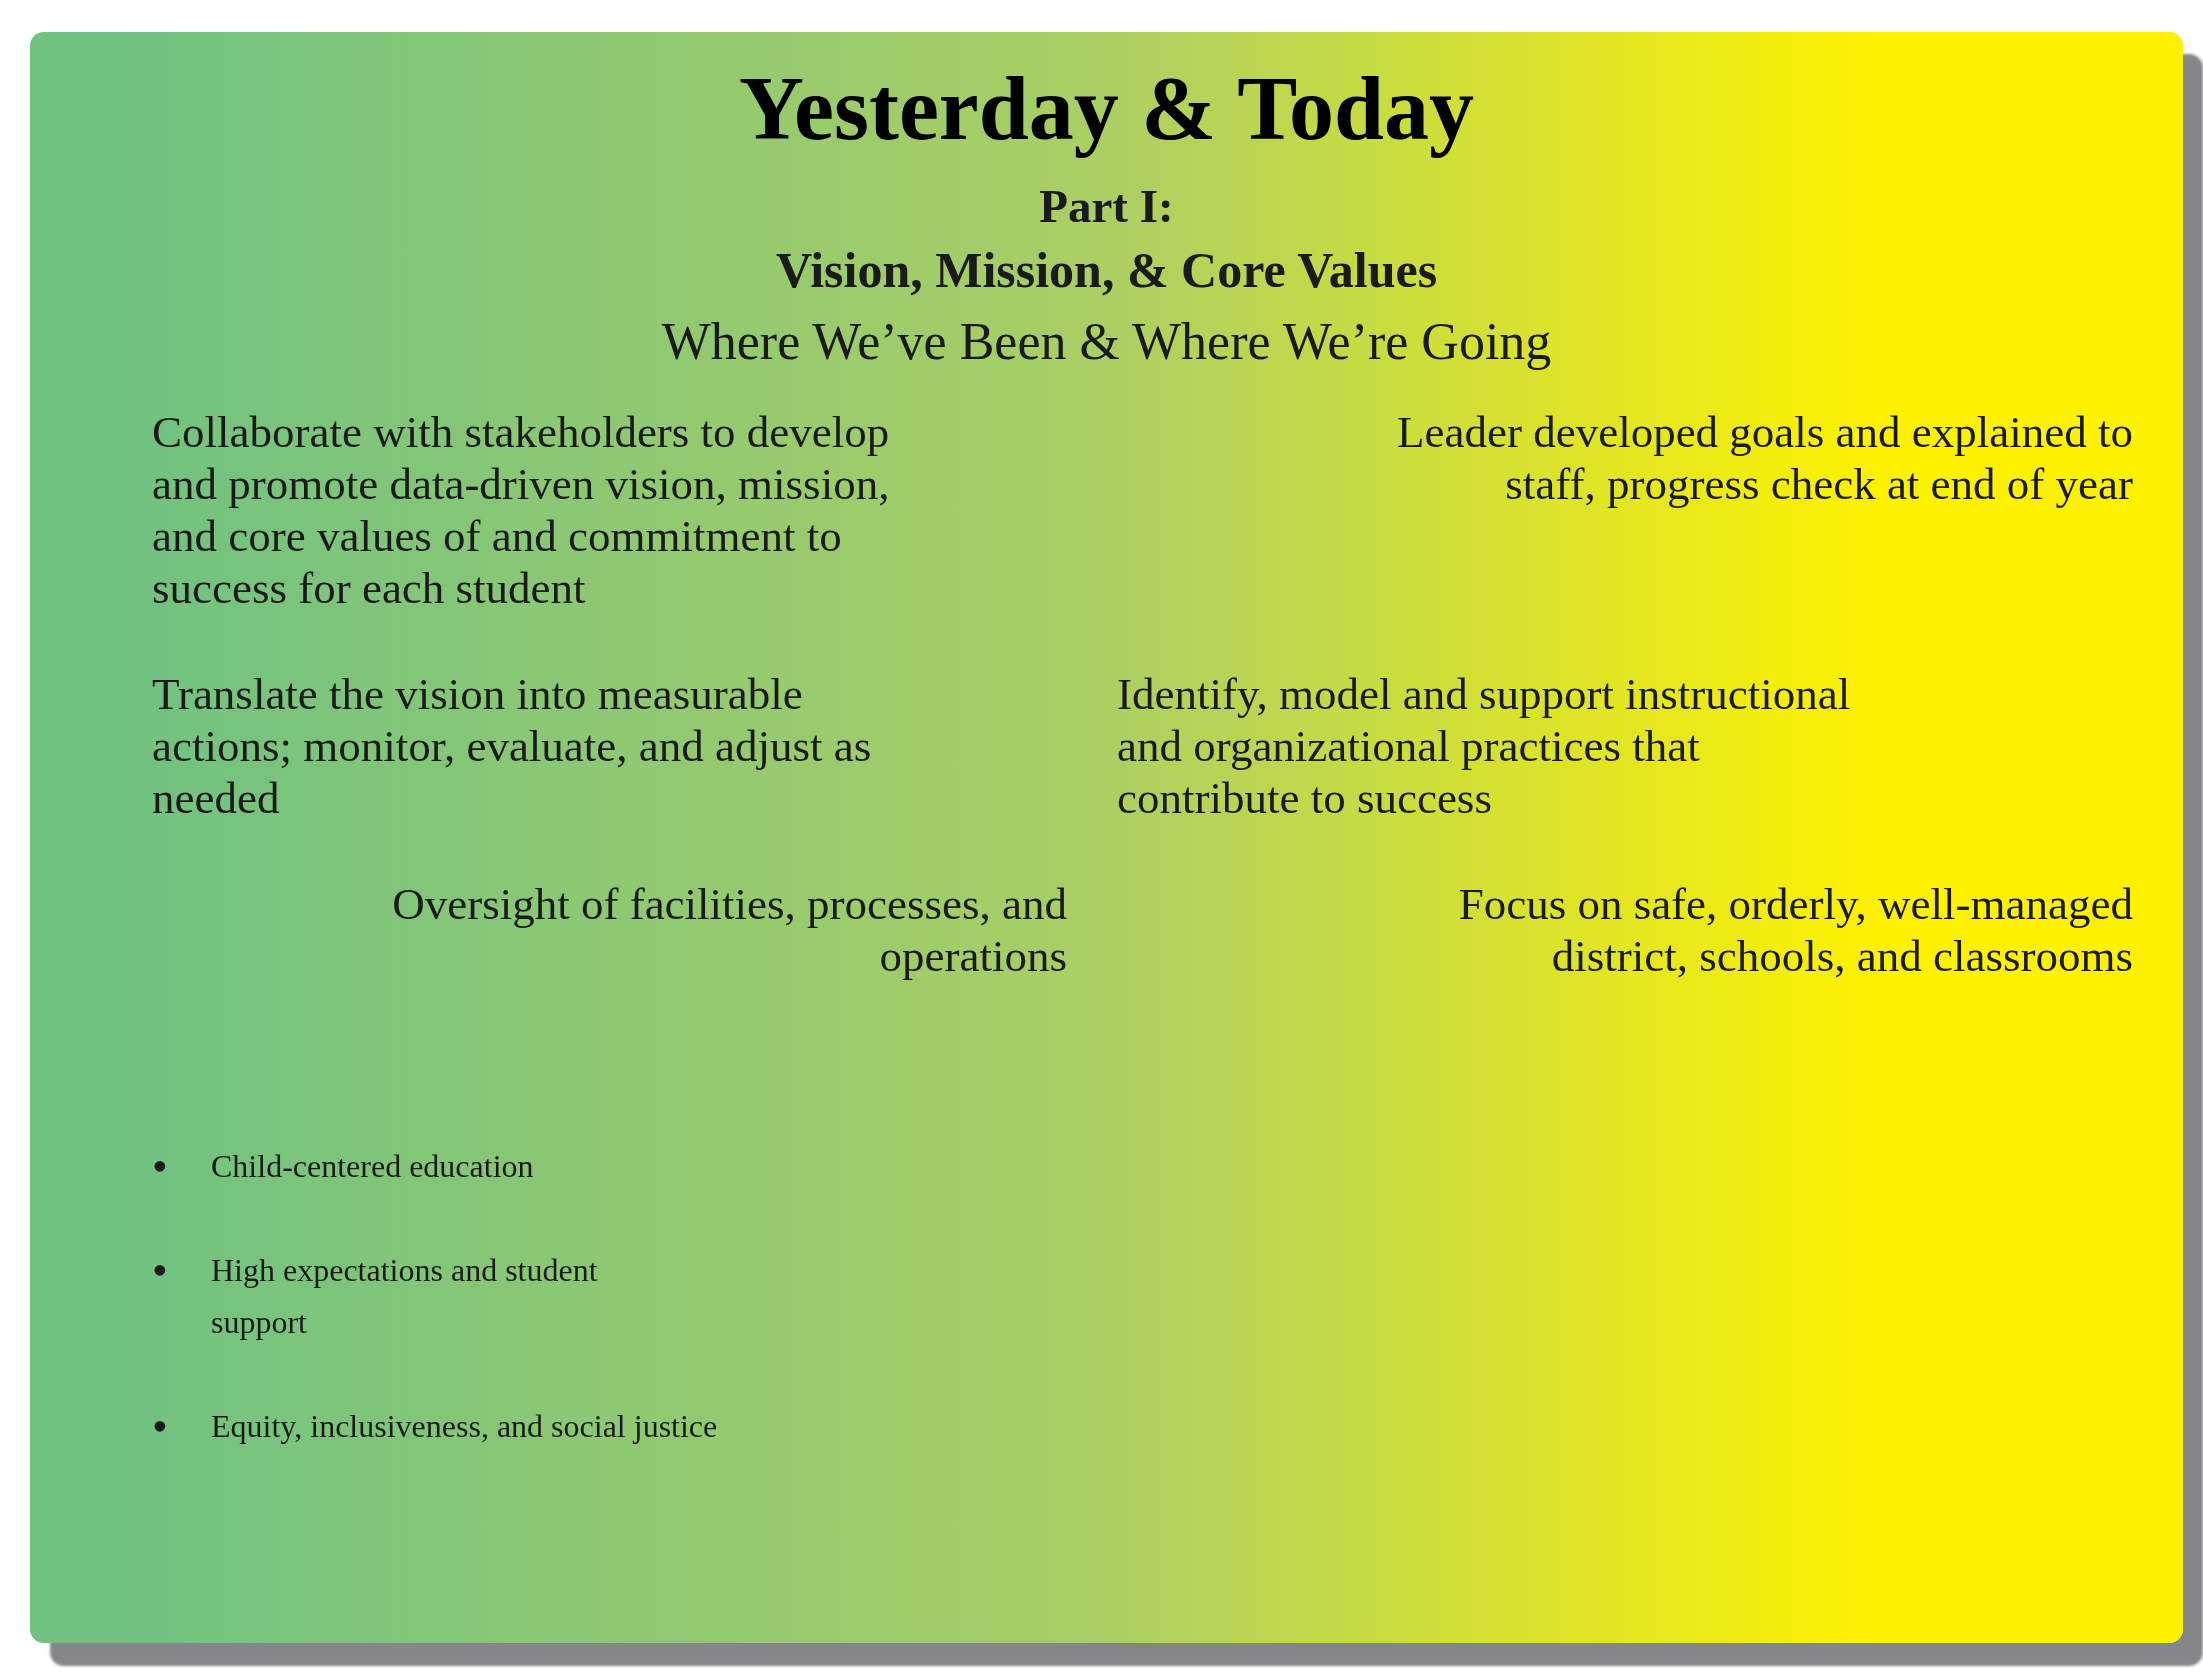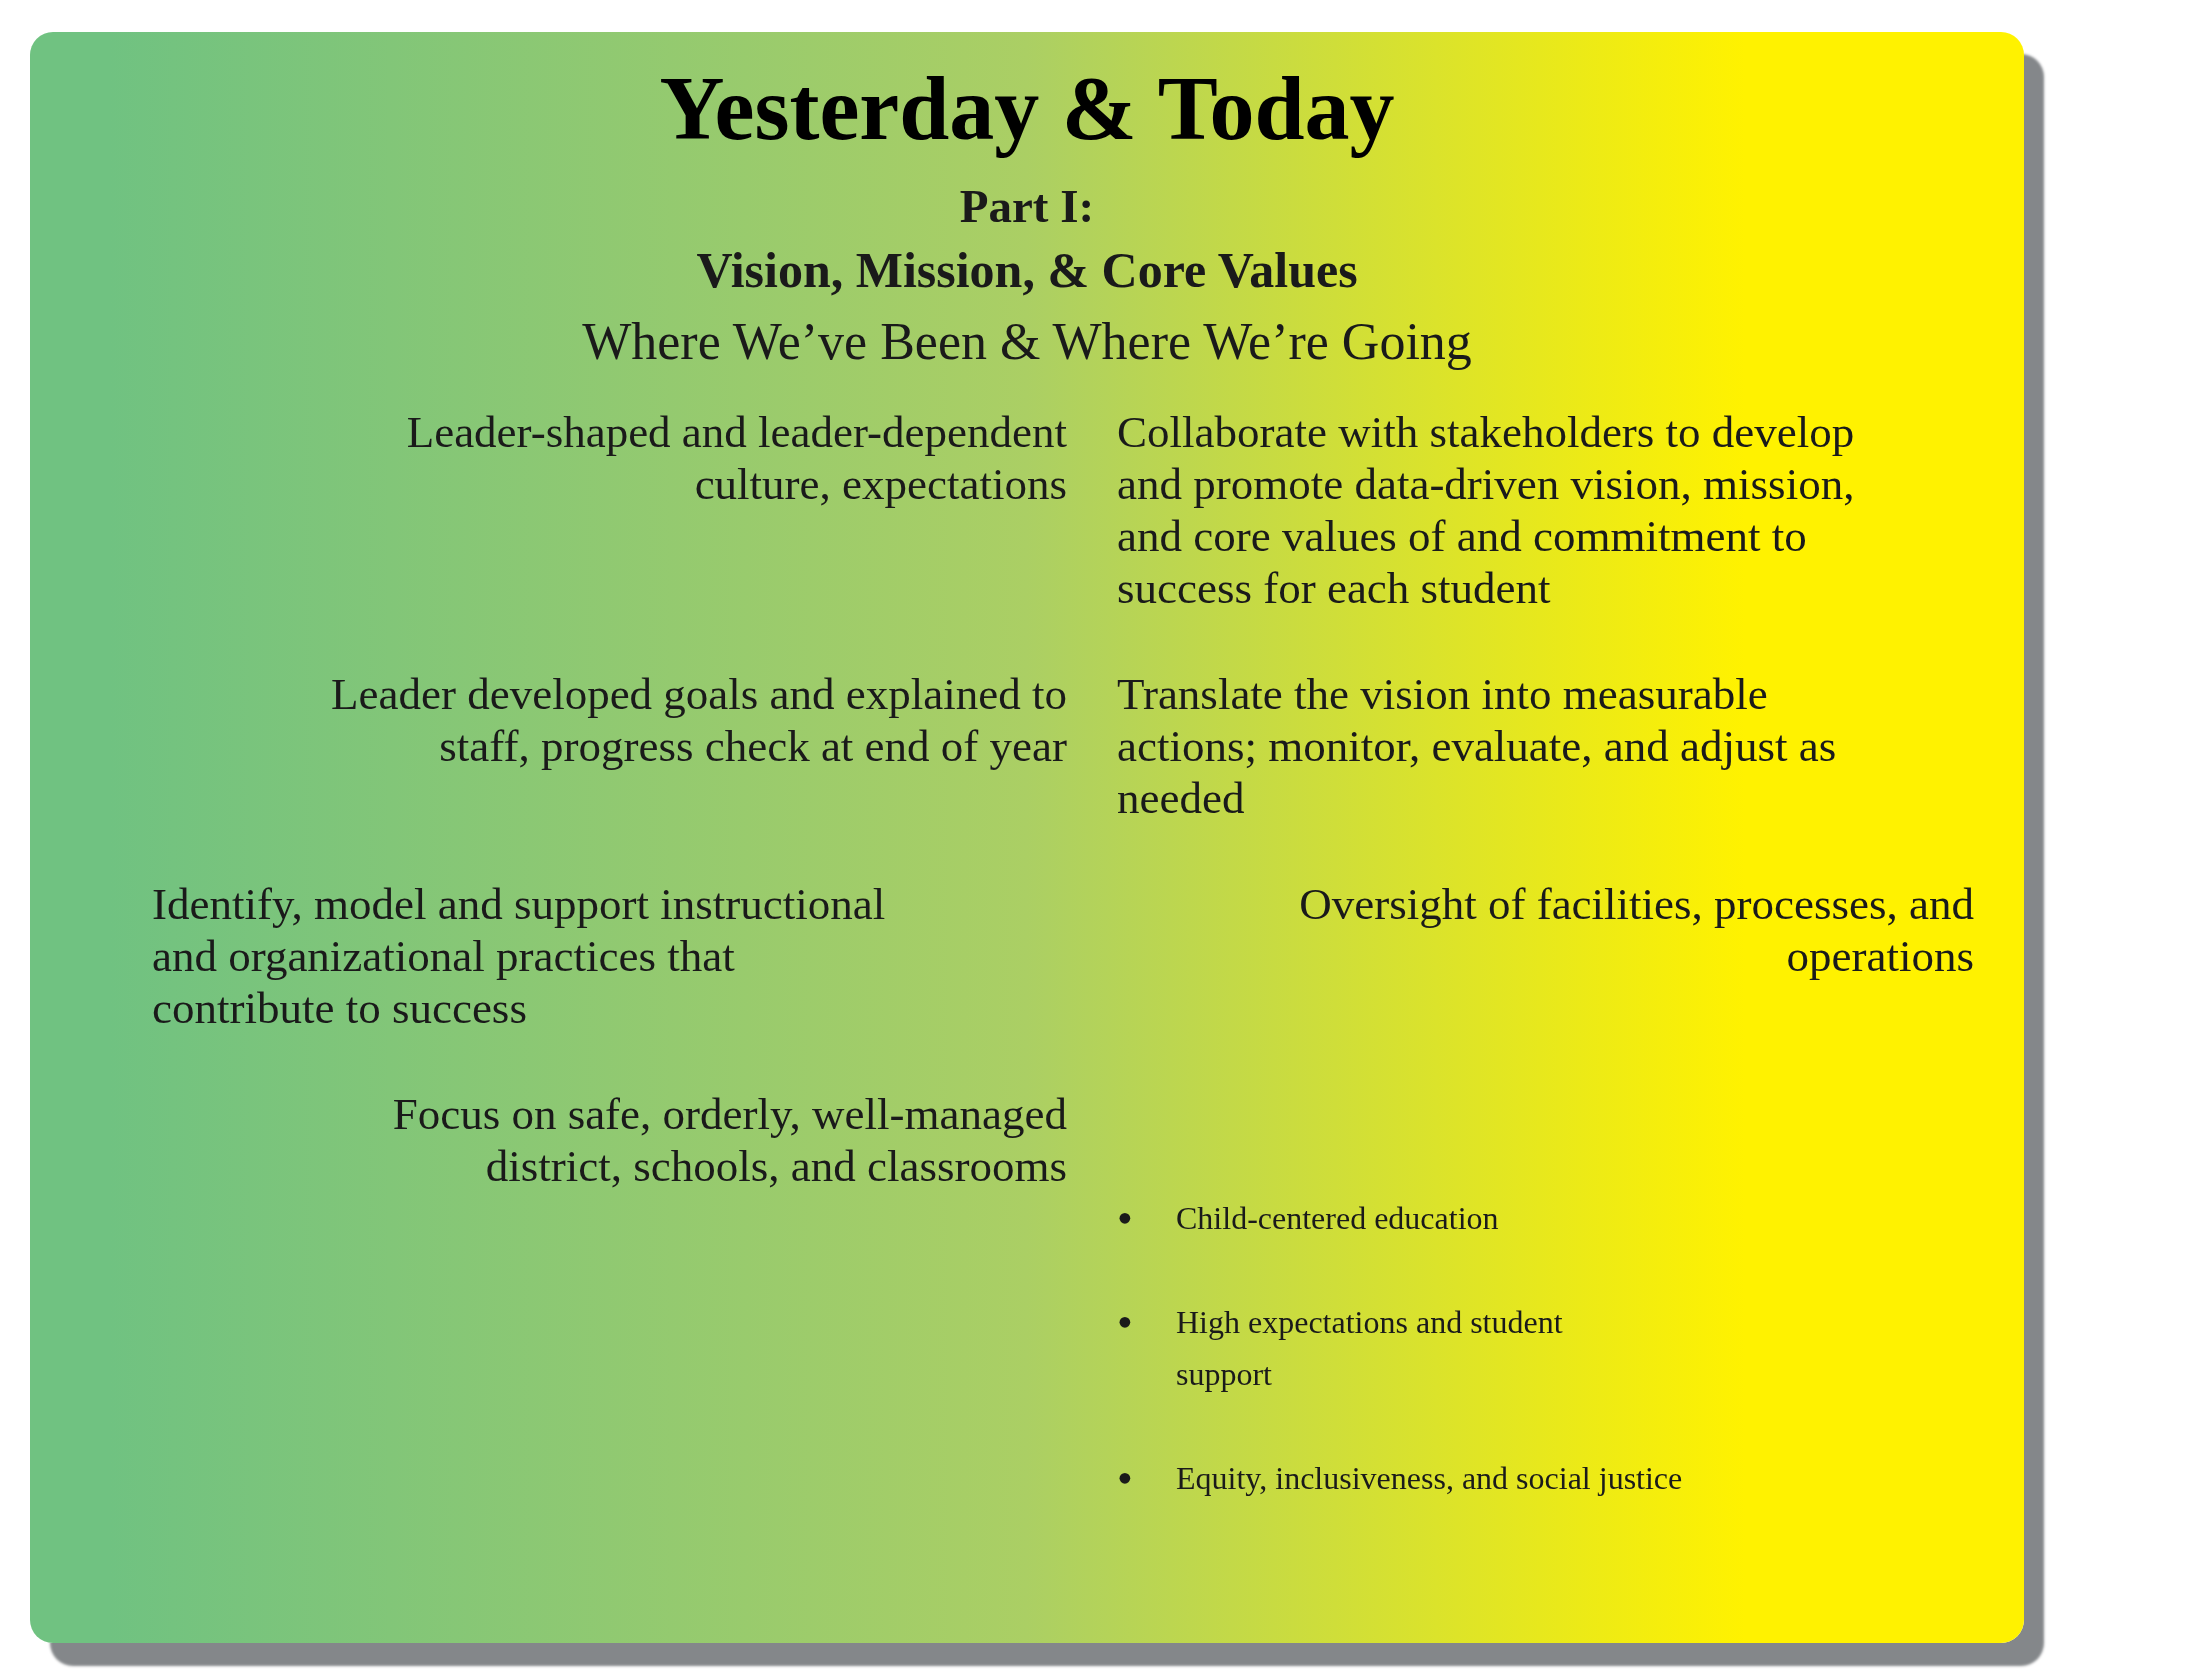--- a/index.html
+++ b/index.html
@@ -7,23 +7,23 @@
   body {
     position: relative;
     background: #ffffff;
     font-family: "Liberation Serif", serif;
     overflow: hidden;
   }
   .card {
     position: absolute;
     left: 30px;
     top: 31.5px;
-    width: 1994px;
+    width: 2153px;
     height: 1611px;
-    border-radius: 23px;
+    border-radius: 14px;
     background: linear-gradient(90deg, #70c281 0%, #70c281 4%, #abcf64 50%, #fff200 86%, #fff200 100%);
     box-shadow: 20px 22.5px 2.7px #84878a;
     color: #1a1a1a;
   }
   .header { text-align: center; }
   .title {
     margin-top: 23.4px;
     font-size: 90px;
     line-height: 1.2;
     font-weight: bold;
@@ -85,22 +85,20 @@
 <div class="card">
   <div class="header">
     <div class="title">Yesterday &amp; Today</div>
     <div class="sub1">Part I:</div>
     <div class="sub2">Vision, Mission, &amp; Core Values</div>
     <div class="sub3">Where We’ve Been &amp; Where We’re Going</div>
   </div>
 
   <div class="grid">
 
-    <div class="cell yesterday">Leader-shaped and leader-dependent
-culture, expectations</div>
     <div class="cell today">Collaborate with stakeholders to develop
 and promote data-driven vision, mission,
 and core values of and commitment to
 success for each student</div>
 
     <div class="cell yesterday">Leader developed goals and explained to
 staff, progress check at end of year</div>
     <div class="cell today">Translate the vision into measurable
 actions; monitor, evaluate, and adjust as
 needed</div>

